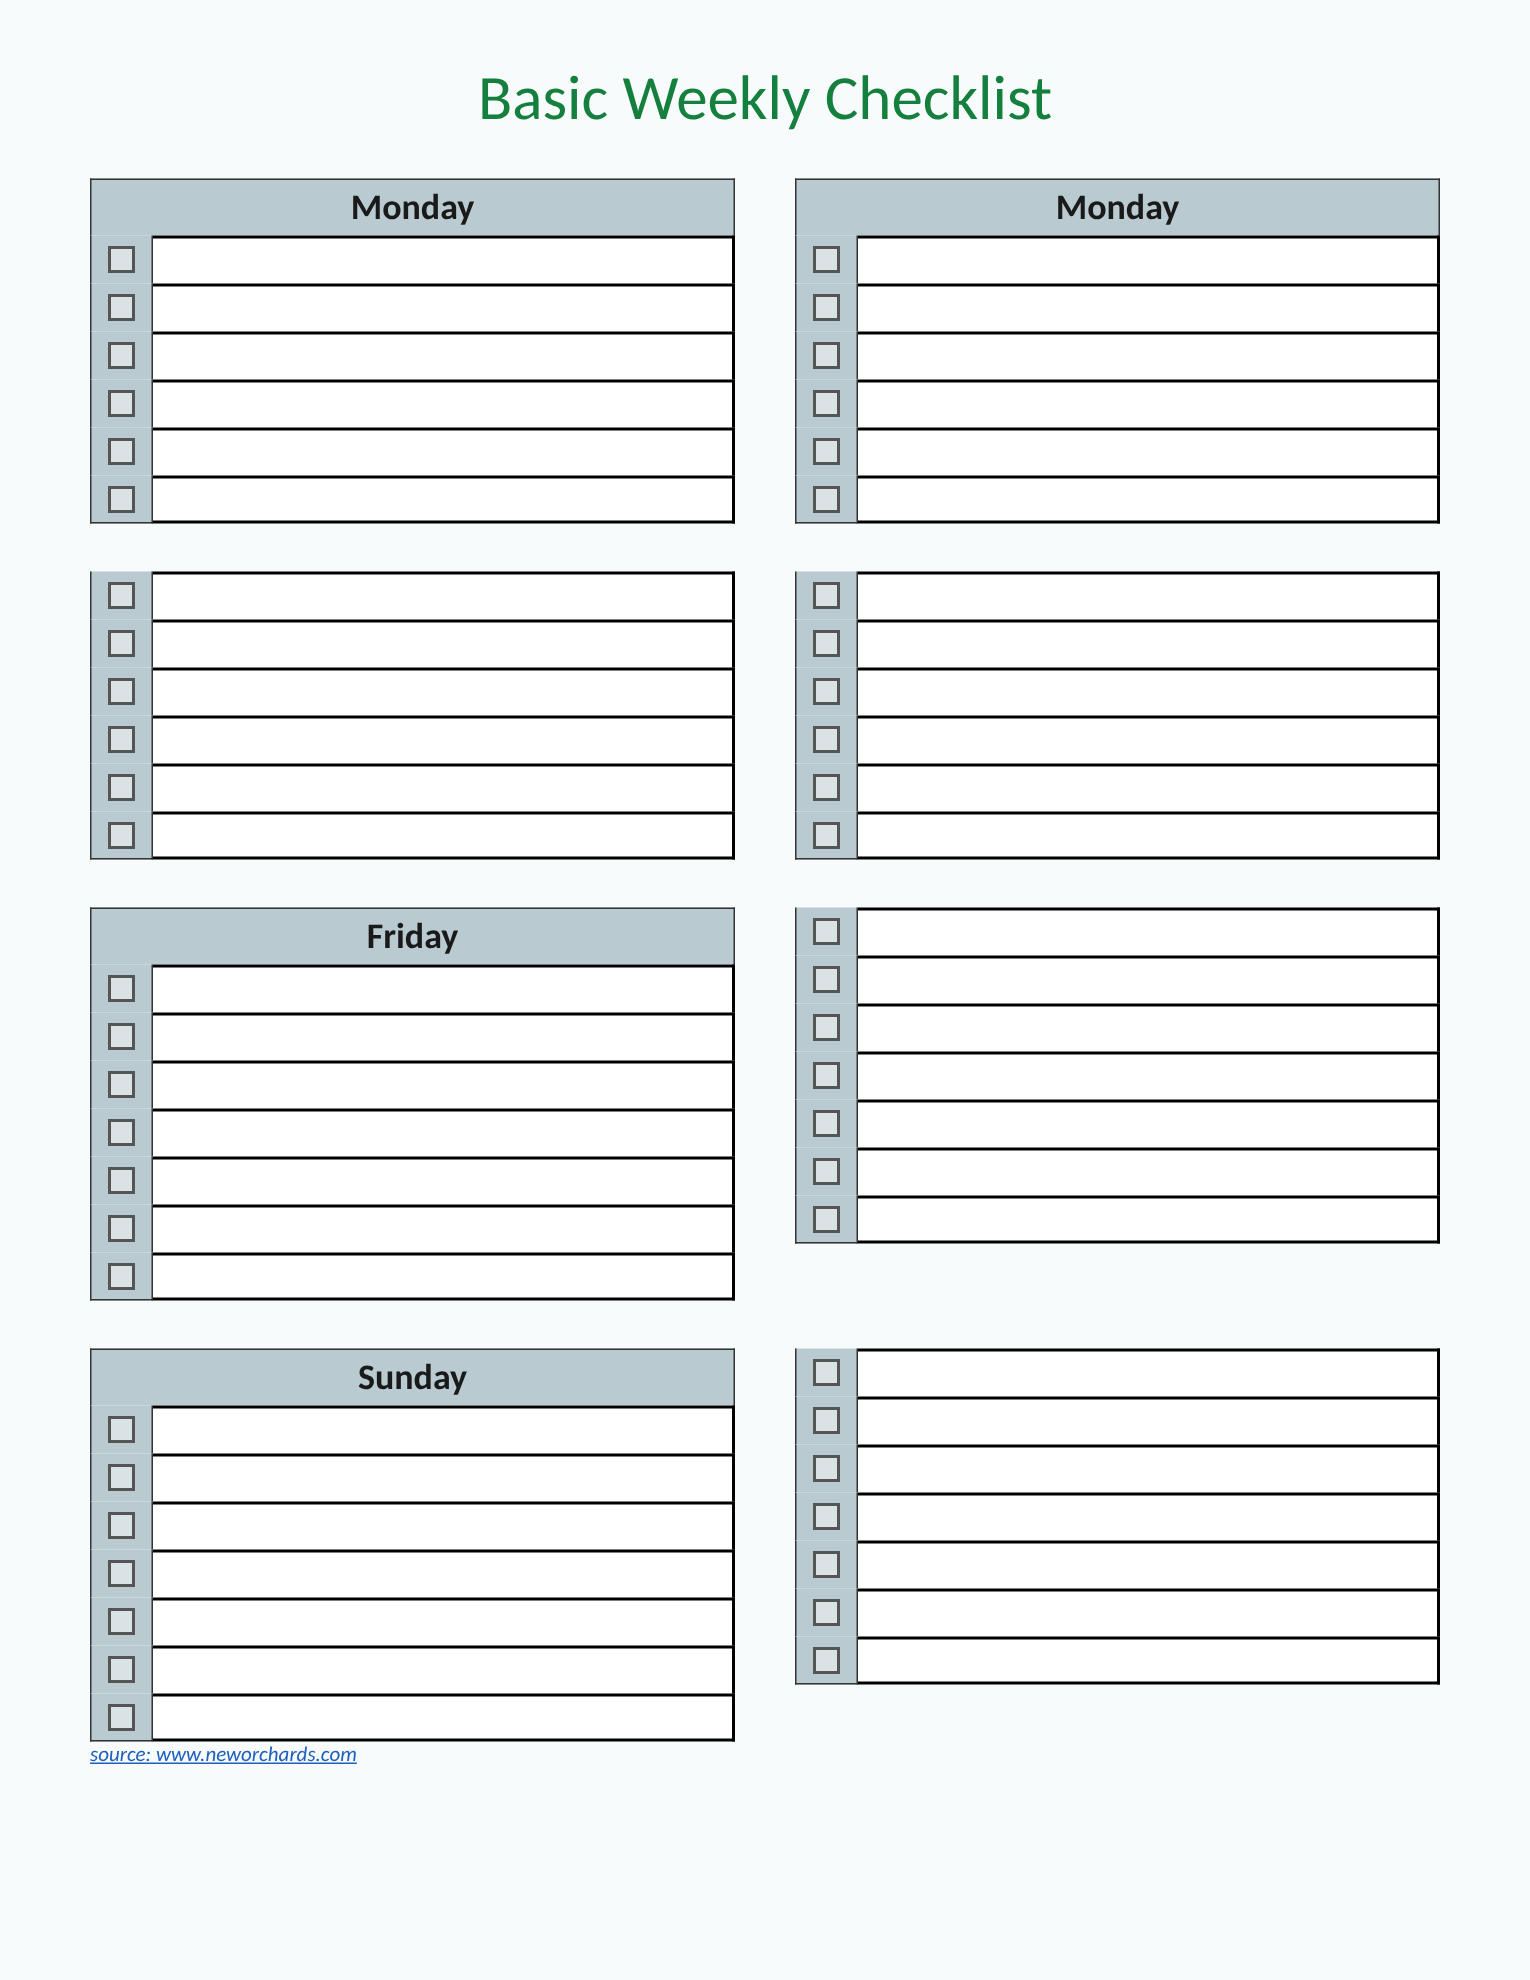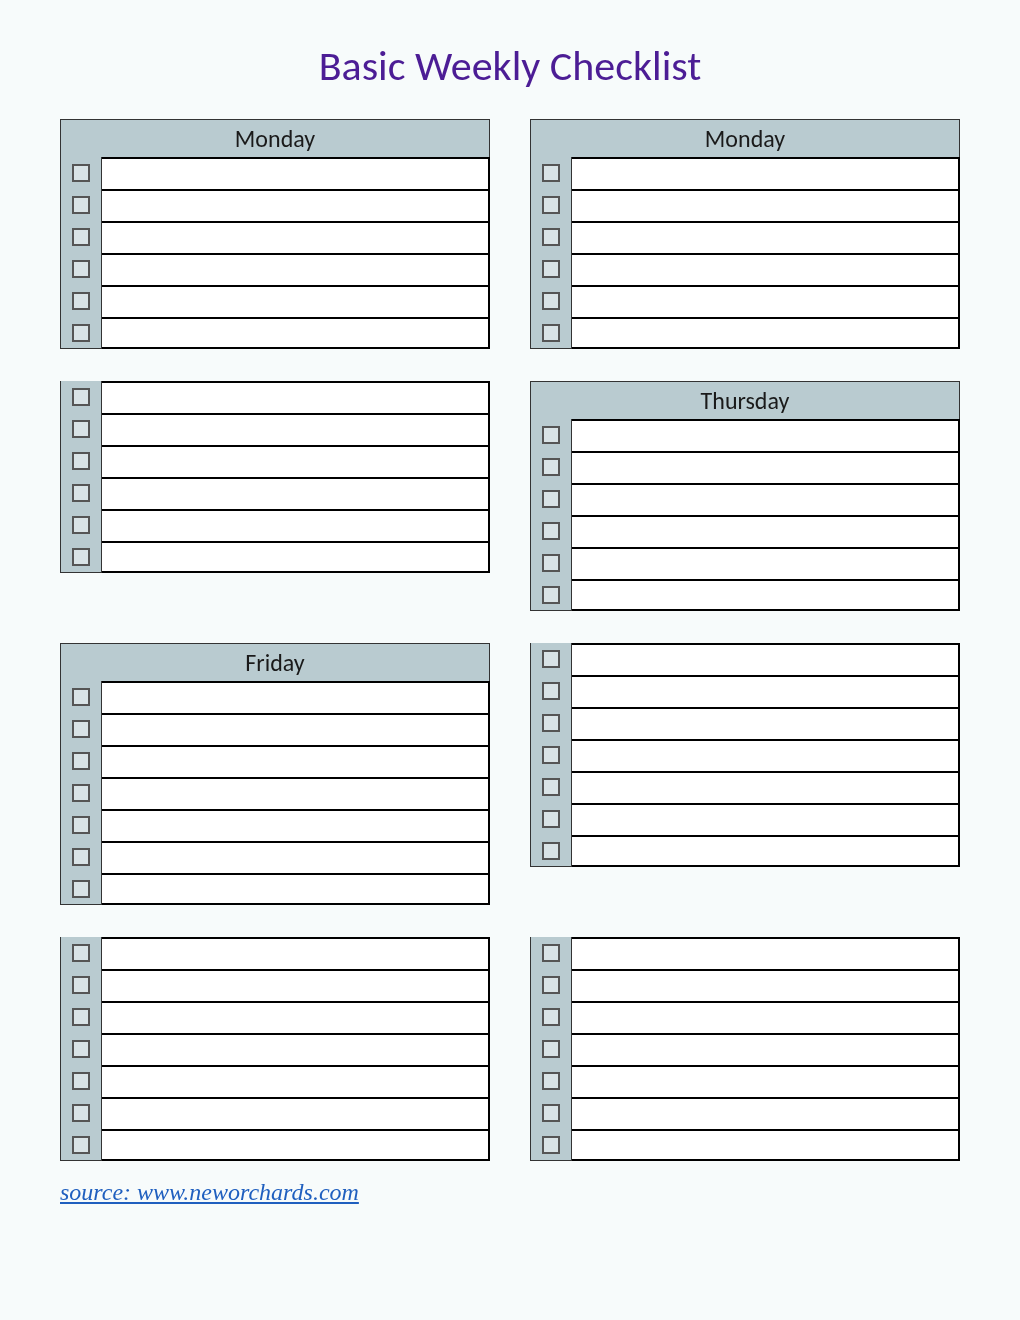--- a/index.html
+++ b/index.html
@@ -7,38 +7,38 @@
       width: 1020px;
       height: 1320px;
       background: #f7fbfb;
       font-family: Calibri, Arial, sans-serif;
       padding: 40px 60px;
     }
     .title {
       text-align: center;
       font-size: 42px;
       font-weight: 400;
-      color: #4c1d95;
+      color: #15803d;
       margin-bottom: 28px;
     }
     .grid {
       display: grid;
       grid-template-columns: 1fr 1fr;
       column-gap: 40px;
       row-gap: 32px;
     }
     .section {
       display: flex;
       flex-direction: column;
     }
     .section-header {
       background: #b9cbd0;
       text-align: center;
       font-size: 24px;
-      font-weight: 400;
+      font-weight: 700;
       color: #1a1a1a;
       padding: 4px 0;
       border: 1px solid #333;
       border-bottom: none;
     }
     .rows {
       display: flex;
       flex-direction: column;
     }
     .row {
@@ -70,26 +70,24 @@
       border-top: 2px solid #000;
       border-right: 2px solid #000;
     }
     .row:first-child .text-cell {
       border-top: 2px solid #000;
     }
     .row:last-child .text-cell {
       border-bottom: 2px solid #000;
     }
     .source {
-      margin-top: 18px;
-      font-size: 24px;
+      font-size: 14px;
       font-style: italic;
       text-decoration: underline;
       color: #1f5fbf;
-      font-family: Liberation Serif, serif;
     }
   </style>
 </head>
 <body>
 
 <h1 class="title">Basic Weekly Checklist</h1>
 
 <div class="grid" id="grid">
     <div class="section">
       <div class="section-header">Monday</div>
@@ -207,21 +205,20 @@
         </div>
         <div class="row">
           <div class="checkbox-cell">
             <div class="checkbox"></div>
           </div>
           <div class="text-cell"></div>
         </div>
       </div>
     </div>
     <div class="section">
-      <div class="section-header">Thursday</div>
       <div class="rows">
         <div class="row">
           <div class="checkbox-cell">
             <div class="checkbox"></div>
           </div>
           <div class="text-cell"></div>
         </div>
         <div class="row">
           <div class="checkbox-cell">
             <div class="checkbox"></div>
@@ -341,20 +338,21 @@
         </div>
         <div class="row">
           <div class="checkbox-cell">
             <div class="checkbox"></div>
           </div>
           <div class="text-cell"></div>
         </div>
       </div>
     </div>
     <div class="section">
+      <div class="section-header">Sunday</div>
       <div class="rows">
         <div class="row">
           <div class="checkbox-cell">
             <div class="checkbox"></div>
           </div>
           <div class="text-cell"></div>
         </div>
         <div class="row">
           <div class="checkbox-cell">
             <div class="checkbox"></div>

